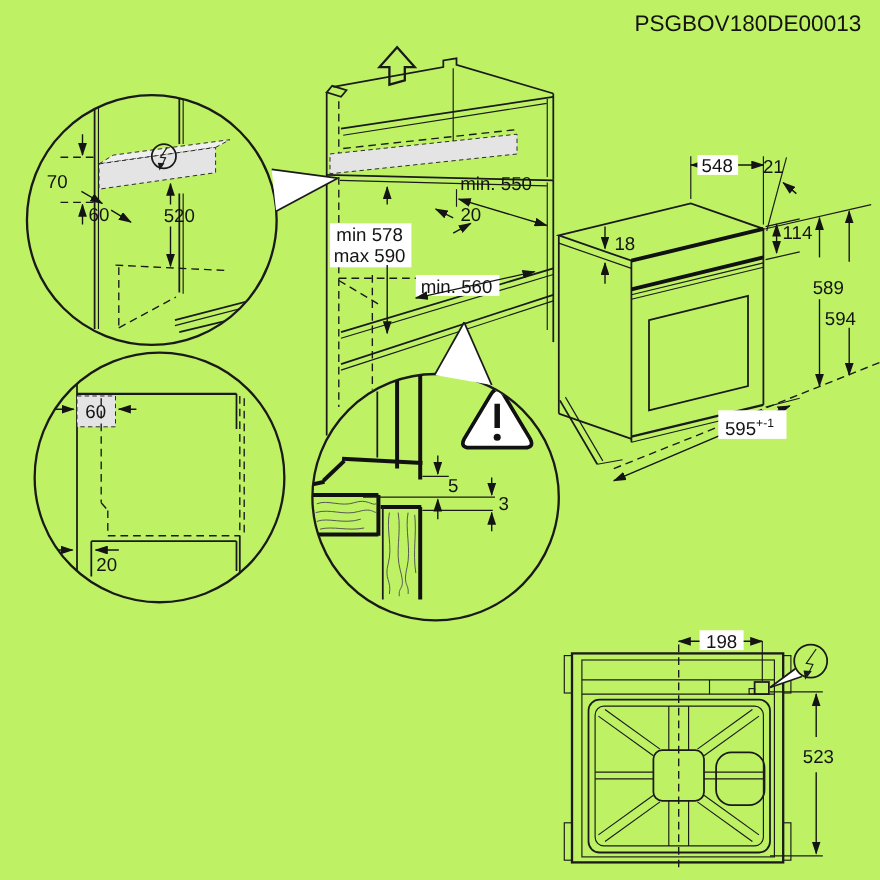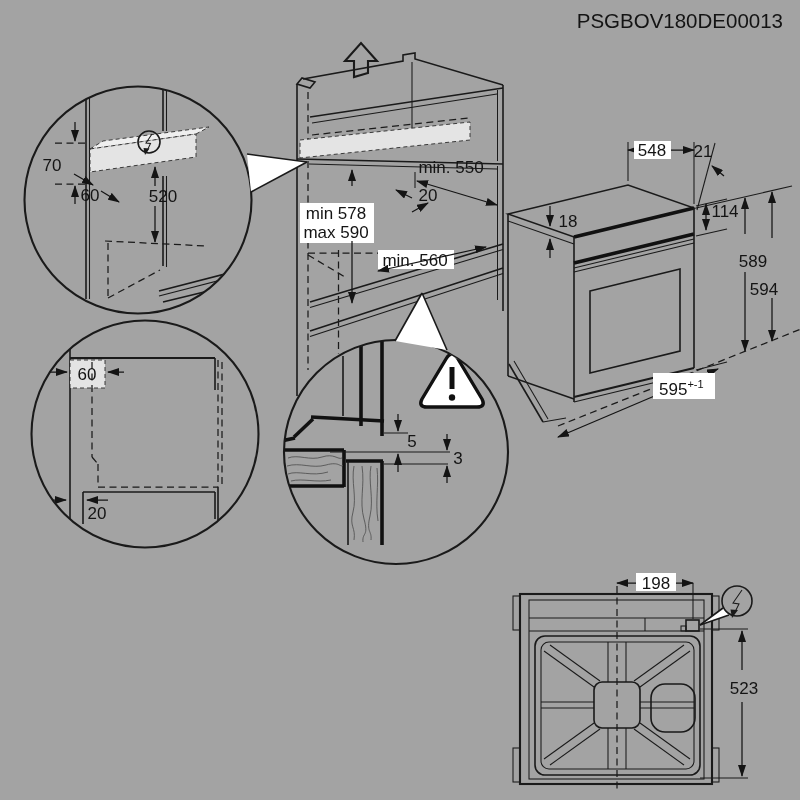--- a/index.html
+++ b/index.html
@@ -1,16 +1,16 @@
 <!DOCTYPE html>
 <html><head>
 <meta charset="utf-8">
 <style>
   html,body{margin:0;padding:0;background:#fff;}
-  .stage{width:800px;height:800px;position:relative;background:#a3a3a3;font-family:"Liberation Sans",sans-serif;}
+  .stage{width:800px;height:800px;position:relative;background:#bef264;font-family:"Liberation Sans",sans-serif;}
   svg{display:block;}
   text{font-family:"Liberation Sans",sans-serif;fill:#141414;}
   .ln{stroke:#1a1a1a;stroke-width:1.6;fill:none;}
   .ln2{stroke:#1a1a1a;stroke-width:2.1;fill:none;}
   .thin{stroke:#1a1a1a;stroke-width:1.05;fill:none;}
   .thk{stroke:#111;stroke-width:3.6;fill:none;}
   .dsh{stroke:#1a1a1a;stroke-width:1.25;fill:none;stroke-dasharray:7 4.5;}
   .dshf{stroke:#2a2a2a;stroke-width:.9;stroke-dasharray:4 3;}
   .dim{stroke:#141414;stroke-width:1.25;fill:none;}
   .grain{stroke:#555;stroke-width:.9;fill:none;}

